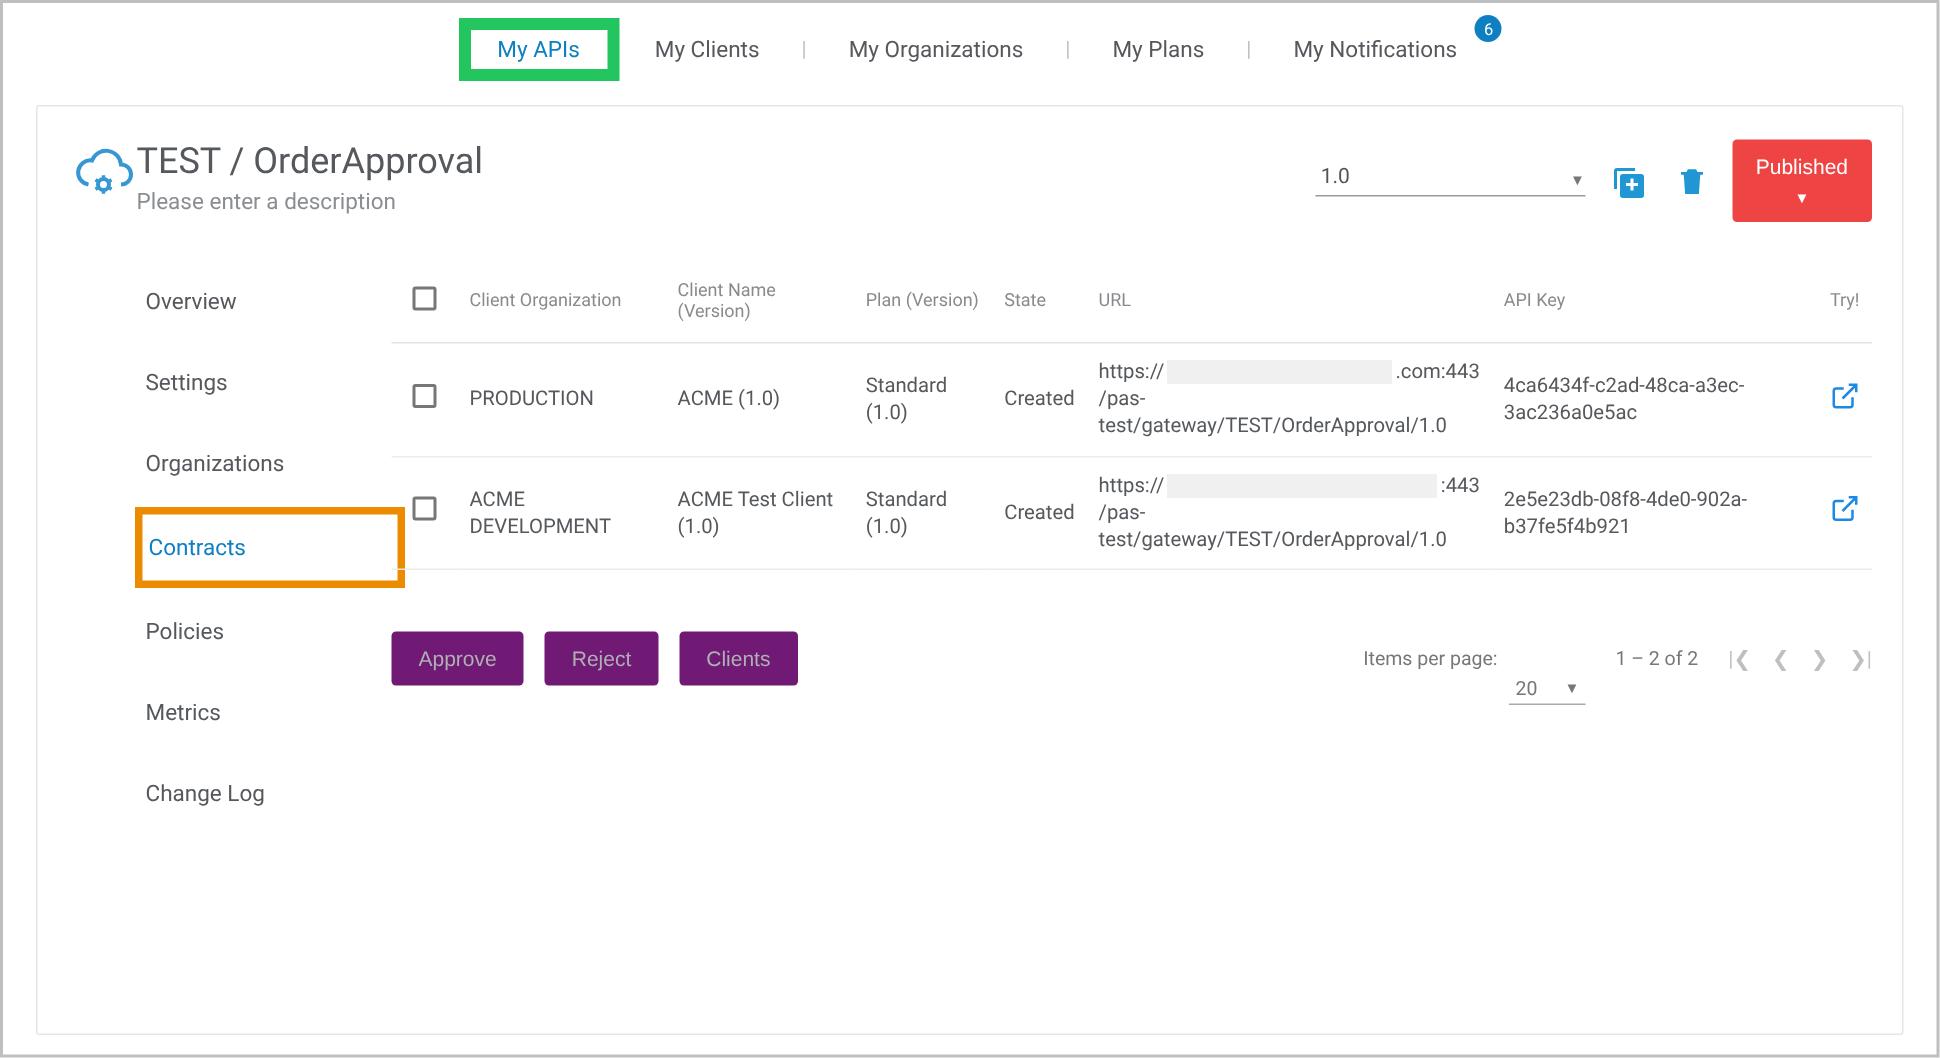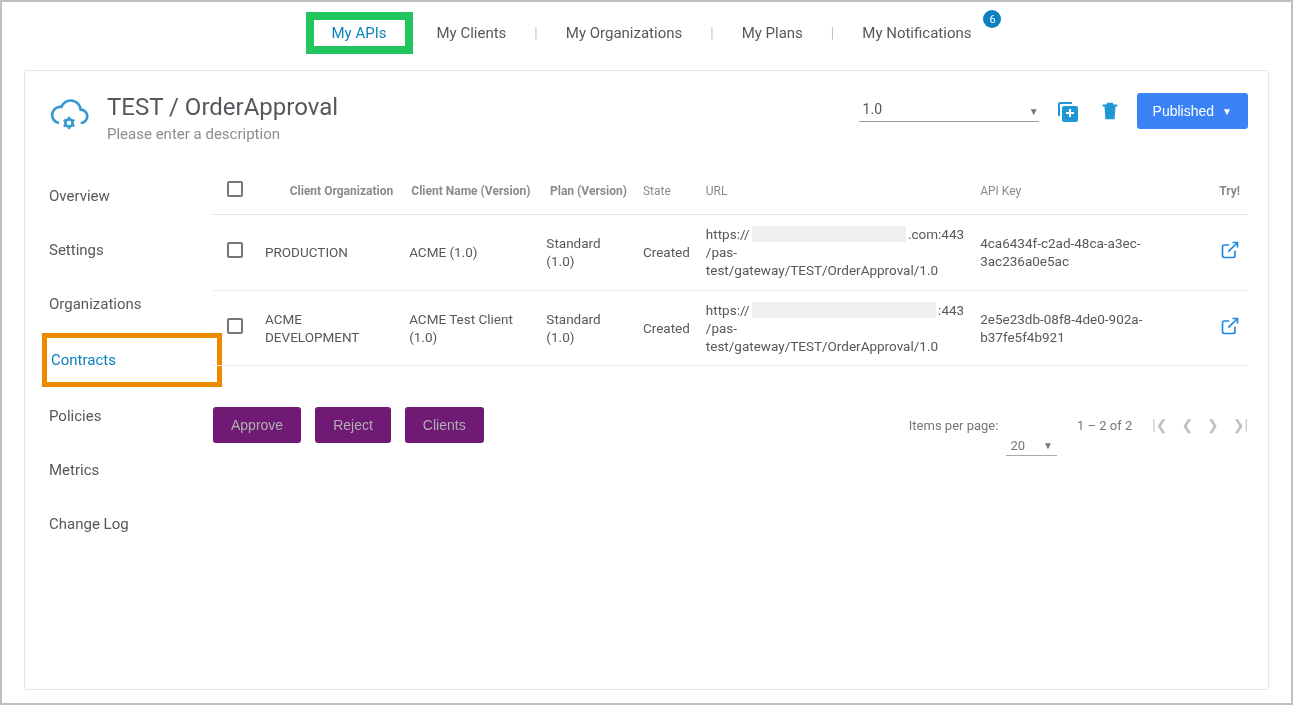--- a/index.html
+++ b/index.html
@@ -10,51 +10,51 @@
   .topnav .nav-item { padding: 8px 16px; color: #55585c; font-size: 15px; cursor: pointer; position: relative; }
   .topnav .nav-item.active { color: #0e80c1; }
   .topnav .highlight-box { border: 8px solid #22c55e; padding: 4px 18px; }
   .topnav .sep { color: #bfbfbf; margin: 0 4px; }
   .badge-wrap { position: relative; display: inline-block; }
   .badge { position: absolute; top: -6px; right: -14px; background: #0e80c1; color: #fff; border-radius: 50%; width: 18px; height: 18px; font-size: 11px; display: flex; align-items: center; justify-content: center; }
 
   
   .card { margin: 0 22px 0 22px; border: 1px solid #e6e6e6; border-radius: 2px; background: #fff; padding: 22px 20px 20px 22px; height: 620px; }
 
-  .header-row { display: flex; align-items: flex-start; gap: 16px; }
+  .header-row { display: flex; align-items: flex-start; }
   .cloud-icon { color: #3797d4; }
   .title-block { flex: 1; }
   .page-title { font-size: 24px; color: #55585c; font-weight: 400; margin-bottom: 4px; }
   .page-desc { font-size: 15px; color: #8a8d91; }
 
   .header-controls { display: flex; align-items: center; gap: 12px; }
   .version-select { display: flex; align-items: flex-end; border-bottom: 1px solid #9a9a9a; width: 180px; padding-bottom: 4px; justify-content: space-between; cursor: pointer; }
   .version-select .val { color: #555; font-size: 14px; padding-left: 4px; }
   .version-select .arrow { color: #777; font-size: 10px; }
 
   .icon-btn { background: none; border: none; cursor: pointer; padding: 4px; display: flex; align-items: center; }
   .add-icon svg { color: #2196d4; }
   .trash-icon svg { color: #2196d4; }
 
-  .published-btn { background: #3b82f6; color: #fff; border: none; border-radius: 3px; padding: 10px 16px; font-size: 14px; display: flex; align-items: center; gap: 8px; cursor: pointer; }
+  .published-btn { background: #ef4444; color: #fff; border: none; border-radius: 3px; padding: 10px 16px; font-size: 14px; display: flex; align-items: center; gap: 8px; cursor: pointer; flex-direction: column; }
   .published-btn .caret { font-size: 10px; }
 
   
   .body-row { display: flex; margin-top: 26px; }
-  .sidebar { width: 170px; flex-shrink: 0; }
+  .sidebar { width: 170px; flex-shrink: 0; margin-left: 48px; }
   .sidebar-item { padding: 18px 2px; font-size: 15px; color: #55585c; cursor: pointer; }
   .sidebar-item.active { color: #0e80c1; }
   .sidebar-item.highlight-box2 { border: 5px solid #ed8b00; padding: 13px 4px; margin: 2px -5px; }
 
   .main { flex: 1; margin-left: -4px; }
 
   
   .tbl { width: 100%; border-collapse: collapse; }
   .tbl th { font-size: 12px; font-weight: 400; color: #888b8e; text-align: left; padding: 12px 8px 14px 8px; border-bottom: 1px solid #e2e2e2; vertical-align: middle; }
-  .tbl th.center, .tbl td.center { text-align: right; font-weight: bold; }
+  .tbl th.center, .tbl td.center { text-align: left; }
   .tbl td { font-size: 13.5px; color: #55585c; padding: 10px 8px; border-bottom: 1px solid #ececec; vertical-align: middle; line-height: 1.35; }
   .tbl .chk { width: 44px; text-align: center; }
   .chkbox { width: 16px; height: 16px; border: 2px solid #777; border-radius: 2px; display: inline-block; cursor: pointer; }
 
   .url-cell { display: flex; align-items: center; flex-wrap: wrap; }
   .url-mask { display: inline-block; background: #f0f0f0; height: 16px; flex: 1; margin: 0 2px; min-width: 140px; }
 
   .try-icon { color: #1e88e5; cursor: pointer; }
 
   

